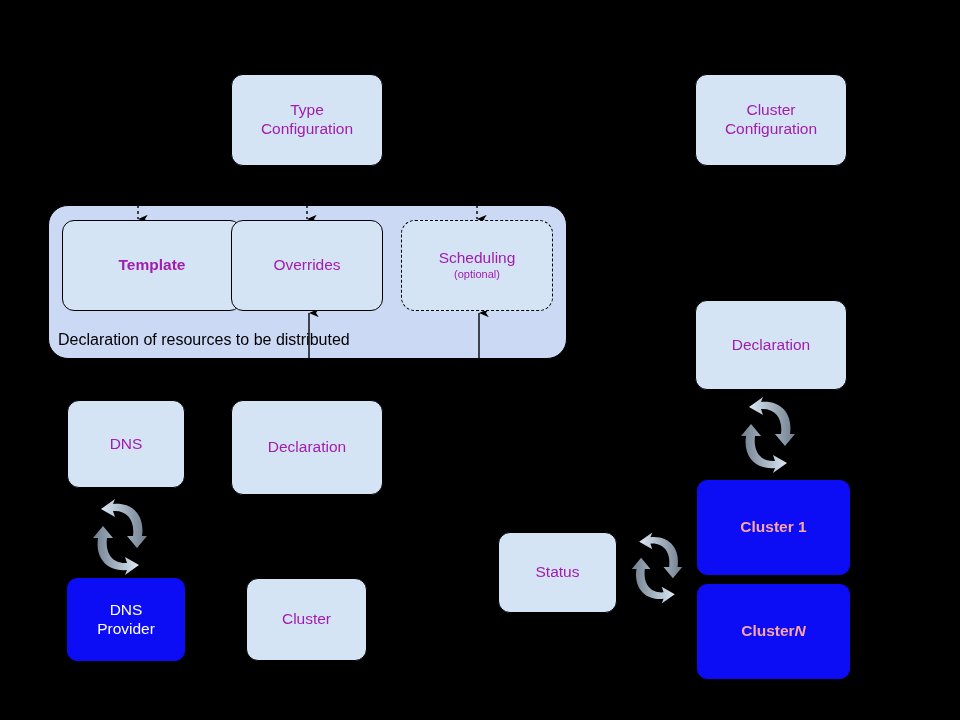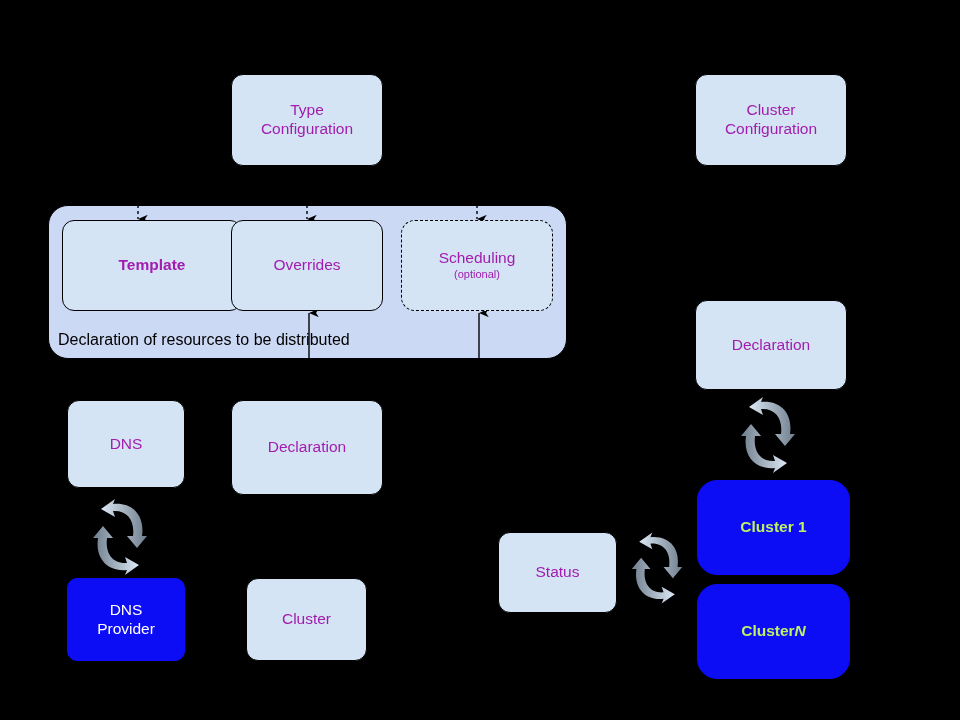--- a/index.html
+++ b/index.html
@@ -30,23 +30,23 @@
     background: #d4e4f4;
     border: 1.6px solid #000000;
     border-radius: 12px;
     font-size: 15.5px;
     white-space: pre-line;
     user-select: none;
   }
   .node.cluster {
     background: #0c0cf5;
     border-color: #0c0cf5;
-    color: #bef264;
+    color: #fca5a5;
     font-weight: bold;
-    border-radius: 20px;
+    border-radius: 10px;
   }
   .node.provider {
     background: #0c0cf5;
     border-color: #0c0cf5;
     color: #ffffff;
     font-weight: normal;
     border-radius: 10px;
   }
   .node.dashed {
     border-style: dashed;

